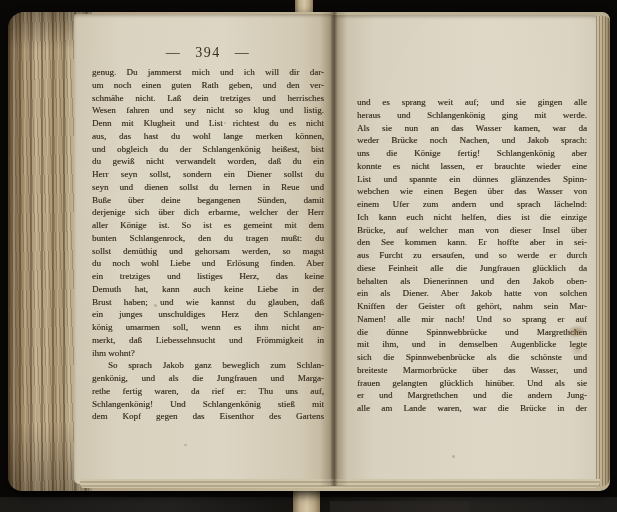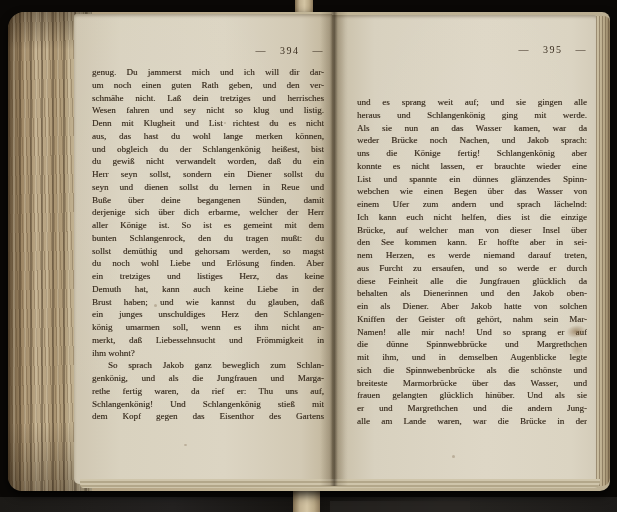--- a/index.html
+++ b/index.html
@@ -34,21 +34,21 @@
         linear-gradient(90deg,#b0a386 0%,#ccc3ad 5%,#d8d1bf 16%,#ded7c6 58%,#dbd4c2 90%,#d3cbb8 100%);}
   .fore-edge-right{position:absolute;right:0;top:4px;bottom:5px;width:14px;border-radius:0 6px 8px 0;
       background:
         repeating-linear-gradient(90deg,rgba(80,62,40,0.4) 0 1px,rgba(0,0,0,0) 1px 3px),
         linear-gradient(90deg,#cfc3a6 0%,#b4a483 65%,#867456 100%);}
   .page-stack-bottom{position:absolute;left:72px;right:10px;bottom:3px;height:9px;z-index:1;
       background:repeating-linear-gradient(180deg,#cfc5ab 0 2px,#b3a78a 2px 4px);
       border-radius:0 0 6px 4px;}
   .gutter{position:absolute;left:312px;top:0;bottom:5px;width:28px;z-index:3;pointer-events:none;
       background:linear-gradient(90deg,rgba(55,40,20,0) 0%,rgba(55,40,20,0.22) 36%,rgba(28,18,6,0.5) 49%,rgba(28,18,6,0.55) 51%,rgba(55,40,20,0.18) 64%,rgba(55,40,20,0) 100%);}
-  .page-header{position:absolute;text-align:right;color:#3a2e20;font-size:10px;
+  .page-header{position:absolute;text-align:center;color:#3a2e20;font-size:14px;
       letter-spacing:1.5px;word-spacing:9px;}
   .ph-left{left:18px;top:31px;width:232px;}
   .ph-right{left:25px;top:29px;width:230px;}
   .text-block{position:absolute;color:#3a2e20;font-size:9px;line-height:12.75px;
       text-shadow:0.3px 0 rgba(58,46,32,0.55);}
   .tb-left{left:18px;top:52px;width:232px;}
   .tb-right{left:25px;top:53px;width:230px;margin-top:28px;}
   .line{text-align:justify;text-align-last:justify;height:12.75px;overflow:hidden;}
   .line.noju{text-align-last:left;}
   .line.indent{text-indent:16px;}
@@ -103,35 +103,33 @@
           <div class="line">rethe fertig waren, da rief er: Thu uns auf,</div>
           <div class="line">Schlangenkönig! Und Schlangenkönig stieß mit</div>
           <div class="line">dem Kopf gegen das Eisenthor des Gartens</div>
         </div>
       <div class="speck" style="left:80px;top:290px;width:3px;height:3px;"></div>
       <div class="speck" style="left:150px;top:108px;width:2px;height:2px;"></div>
       <div class="speck" style="left:110px;top:430px;width:3px;height:2px;"></div>
     </div>
 
     <div class="page page-right">
-      <div class="page-header ph-right">— 395 —</div>
       <div class="text-block tb-right">
           <div class="line">und es sprang weit auf; und sie gingen alle</div>
           <div class="line">heraus und Schlangenkönig ging mit werde.</div>
           <div class="line">Als sie nun an das Wasser kamen, war da</div>
           <div class="line">weder Brücke noch Nachen, und Jakob sprach:</div>
           <div class="line">uns die Könige fertig! Schlangenkönig aber</div>
           <div class="line">konnte es nicht lassen, er brauchte wieder eine</div>
           <div class="line">List und spannte ein dünnes glänzendes Spinn-</div>
           <div class="line">webchen wie einen Begen über das Wasser von</div>
           <div class="line">einem Ufer zum andern und sprach lächelnd:</div>
           <div class="line">Ich kann euch nicht helfen, dies ist die einzige</div>
           <div class="line">Brücke, auf welcher man von dieser Insel über</div>
           <div class="line">den See kommen kann. Er hoffte aber in sei-</div>
-          <div class="line">nem Herzen, es werde niemand darauf treten,</div>
           <div class="line">aus Furcht zu ersaufen, und so werde er durch</div>
           <div class="line">diese Feinheit alle die Jungfrauen glücklich da</div>
           <div class="line">behalten als Dienerinnen und den Jakob oben-</div>
           <div class="line">ein als Diener. Aber Jakob hatte von solchen</div>
           <div class="line">Kniffen der Geister oft gehört, nahm sein Mar-</div>
           <div class="line">Namen! alle mir nach! Und so sprang er auf</div>
           <div class="line">die dünne Spinnwebbrücke und Margrethchen</div>
           <div class="line">mit ihm, und in demselben Augenblicke legte</div>
           <div class="line">sich die Spinnwebenbrücke als die schönste und</div>
           <div class="line">breiteste Marmorbrücke über das Wasser, und</div>

